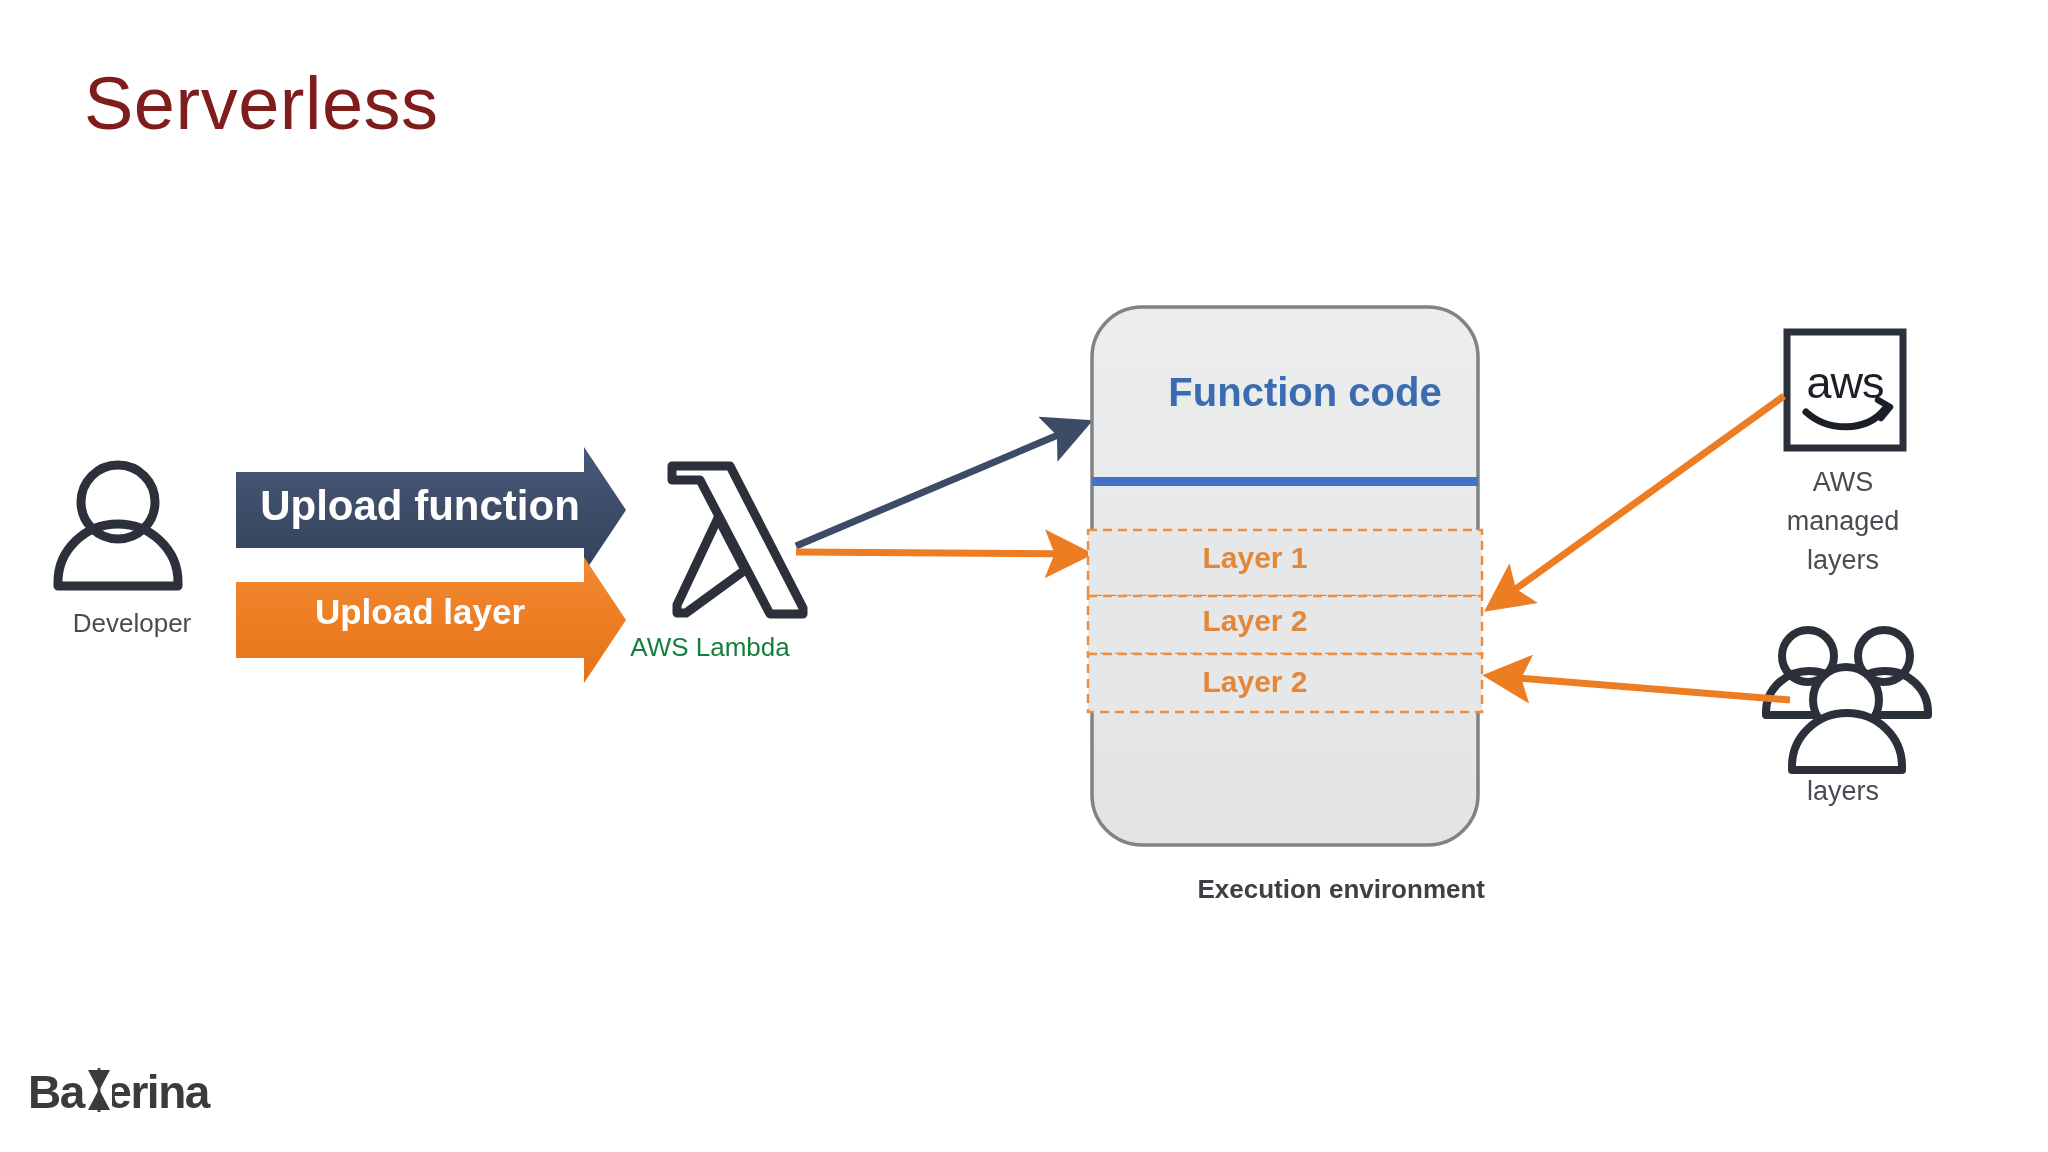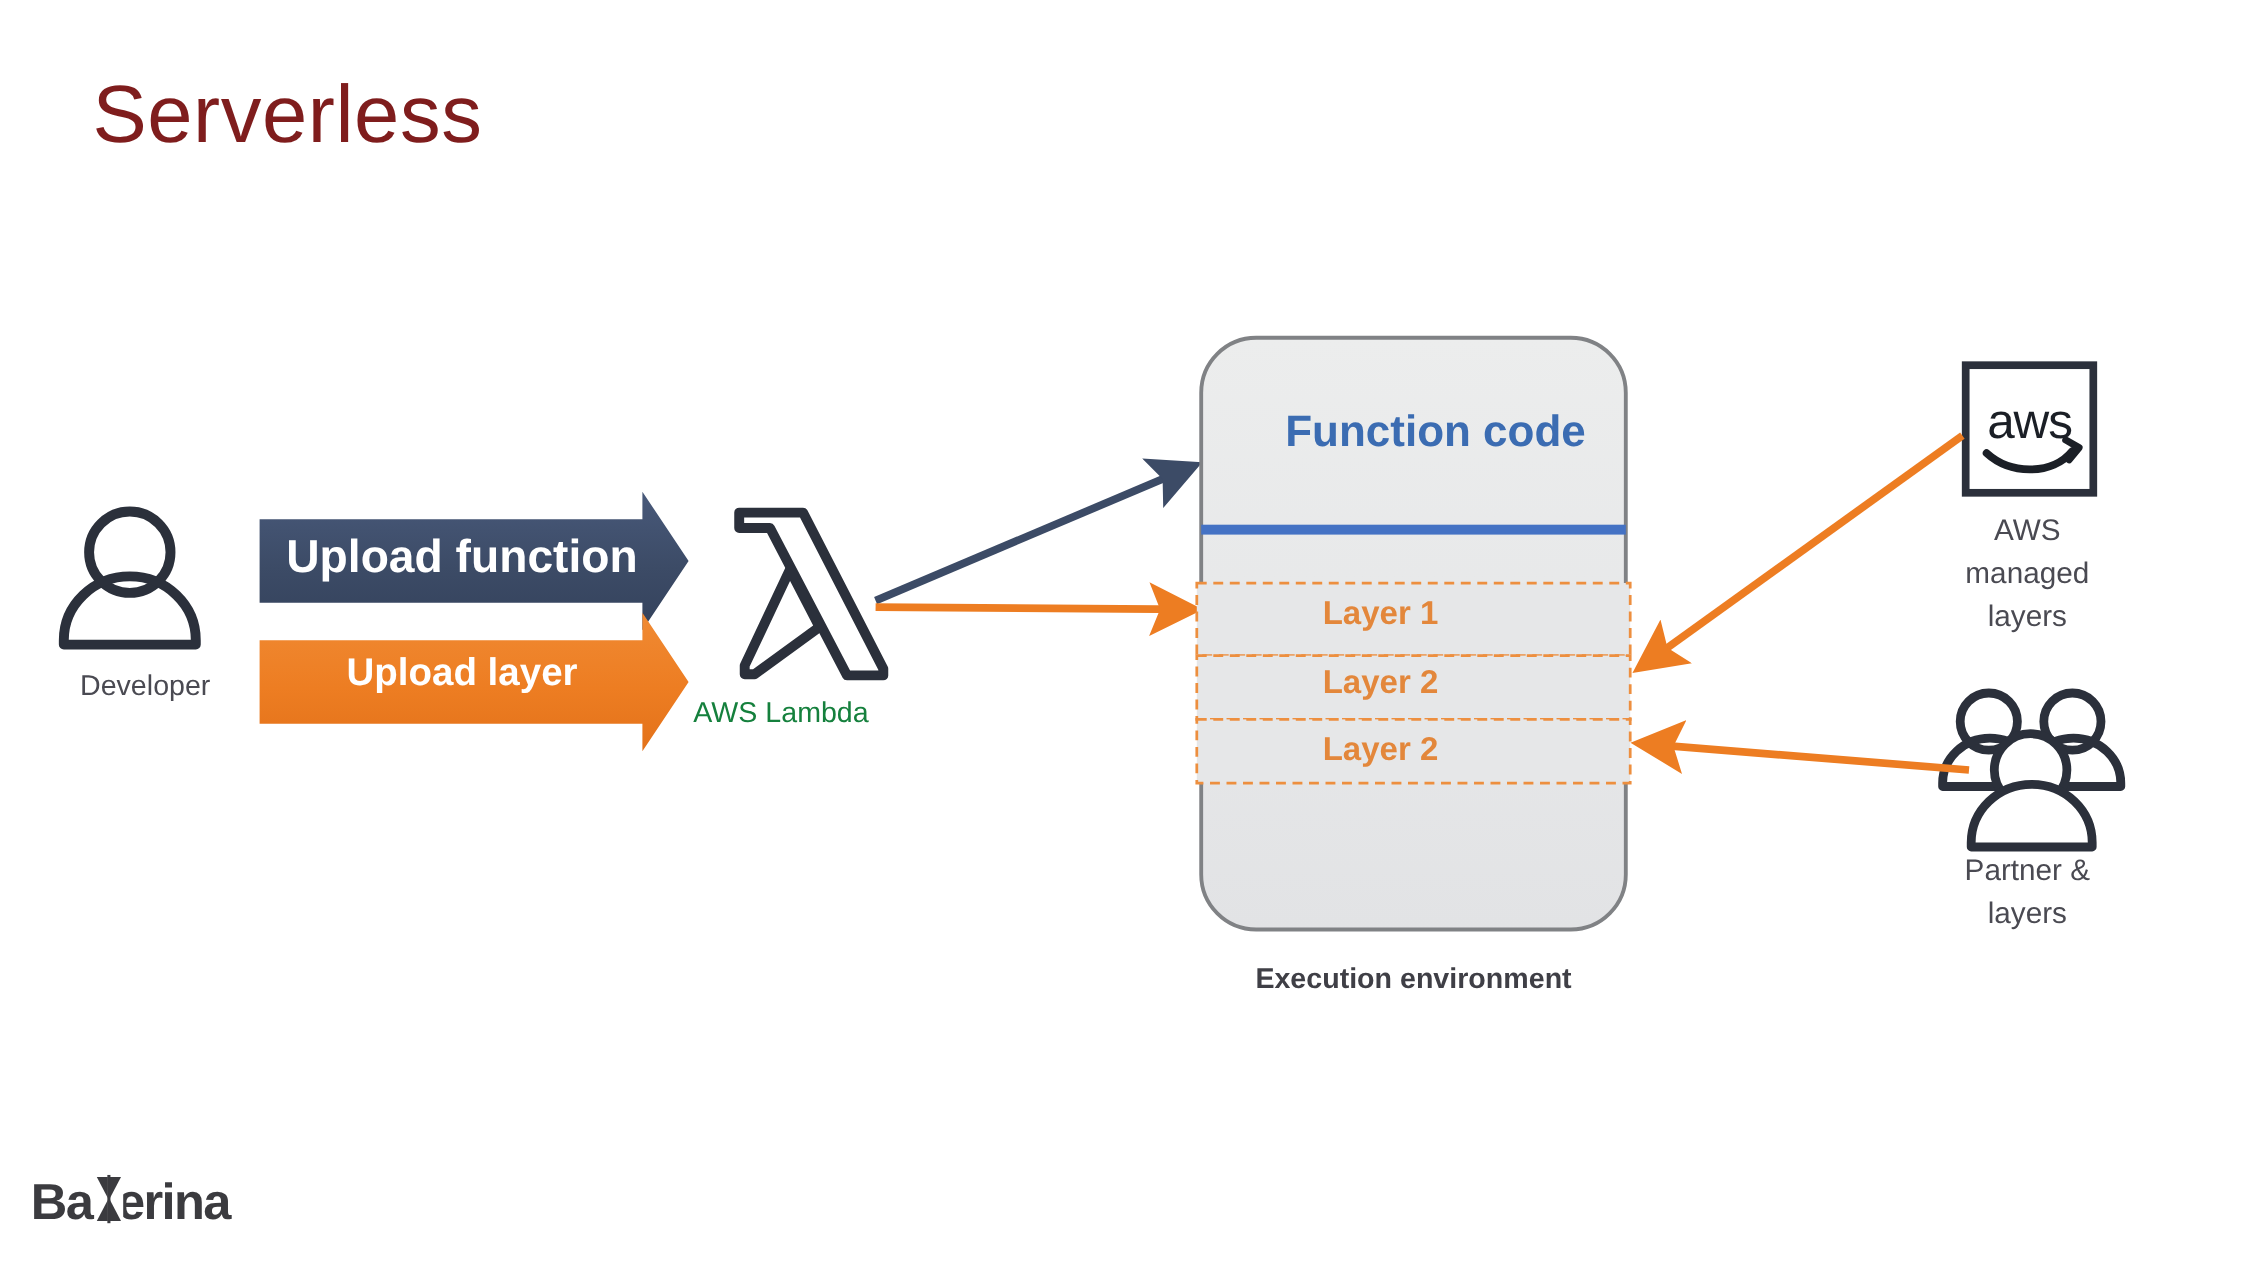--- a/index.html
+++ b/index.html
@@ -108,21 +108,21 @@
     left: 1088px;
   }
   #layer-1-label { top: 541px; }
   #layer-2-label { top: 604px; }
   #layer-3-label { top: 665px; }
 
   #execution-env-label {
     left: 1085px;
     top: 874px;
     width: 400px;
-    text-align: center;
+    text-align: right;
     font-size: 26px;
     font-weight: 700;
     color: #3f3f46;
   }
 
   .side-caption {
     width: 260px;
     text-align: center;
     font-size: 27px;
     line-height: 39px;
@@ -297,21 +297,20 @@
 
   <div class="lbl" id="execution-env-label">Execution environment</div>
 
   <div class="lbl side-caption" id="aws-managed-caption">
     <div>AWS</div>
     <div>managed</div>
     <div>layers</div>
   </div>
 
   <div class="lbl side-caption" id="partner-caption">
-    <div>Partner &amp;</div>
     <div>layers</div>
   </div>
 </div>
 
 <svg id="ballerina-logo" width="250" height="52" viewBox="0 0 250 52">
   <text x="0" y="40" font-family="'Liberation Sans', sans-serif" font-size="46" font-weight="700" fill="#3b3b3f" letter-spacing="-1.5">Ballerina</text>
 
   <g fill="#3b3b3f">
     <rect x="58" y="0" width="26" height="42" fill="#ffffff"></rect>
     <path d="M60 2 L70 2 L70 21 Z"></path>

